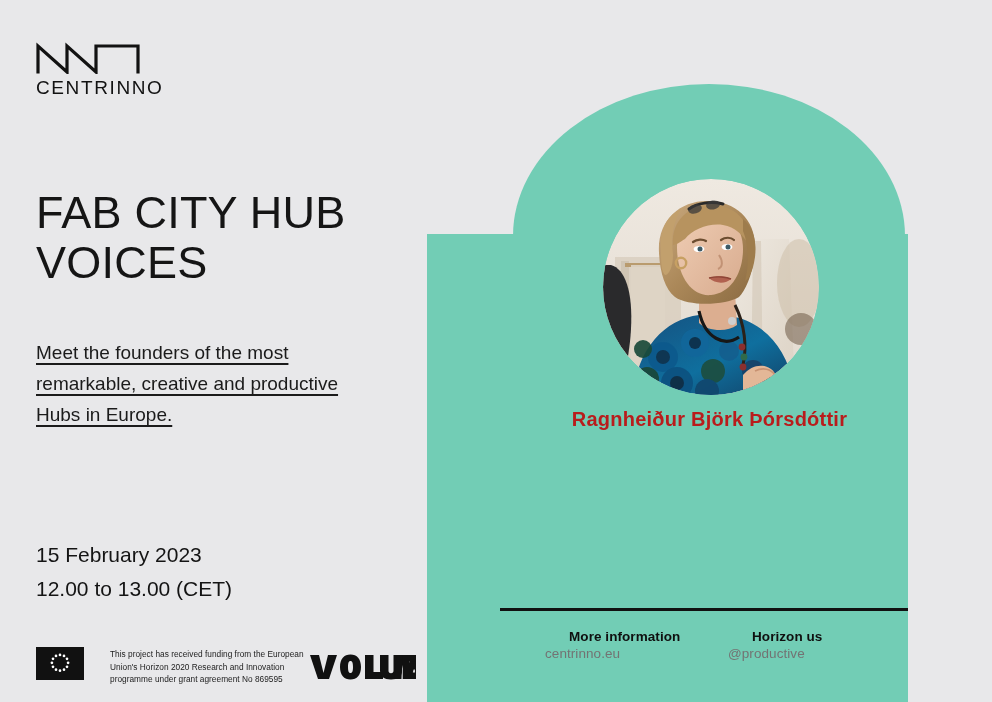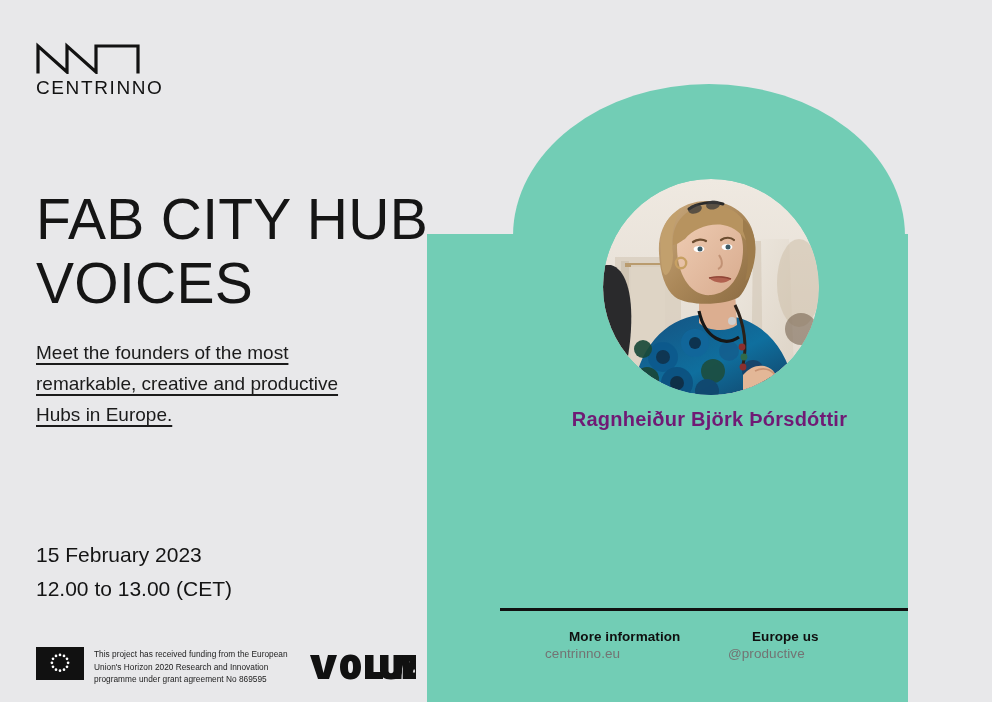--- a/index.html
+++ b/index.html
@@ -53,21 +53,21 @@
     letter-spacing:0.085em;
     font-weight:400;
     color:#121212;
     white-space:nowrap;
   }
 
   
   .headline {
     position:absolute;
     left:36px; top:182px;
-    font-size:57px;
+    font-size:45px;
     line-height:1.12;
     font-weight:300;
     letter-spacing:0.005em;
     color:#151515;
     white-space:pre-line;
   }
 
   
   .subtitle {
     position:absolute;
@@ -94,21 +94,21 @@
     color:#141414;
     white-space:pre-line;
   }
 
   
   .eu-block {
     position:absolute;
     left:36px; top:641px;
     display:flex;
     align-items:flex-start;
-    gap:10px;
+    gap:26px;
   }
   .eu-flag { width:48px; height:33px; display:block; }
   .eu-text {
     font-size:8.3px;
     line-height:1.52;
     color:#1c1c1c;
     white-space:pre-line;
     padding-top:1px;
     letter-spacing:0.002em;
   }
@@ -132,21 +132,21 @@
 
   
   .speaker-name {
     position:absolute;
     left:427px; top:402px;
     width:565px;
     text-align:center;
     font-size:20px;
     font-weight:700;
     letter-spacing:0.012em;
-    color:#701a75;
+    color:#b91c1c;
   }
 
   
   .divider {
     position:absolute;
     left:500px; top:602px;
     width:431px; height:2.5px;
     background:#111111;
   }
   .info-row {
@@ -335,18 +335,18 @@
 
   <div class="speaker-name">Ragnheiður Björk Þórsdóttir</div>
 
   <div class="divider"></div>
   <div class="info-row">
     <div class="info-col">
       <div class="info-title">More information</div>
       <div class="info-value">centrinno.eu</div>
     </div>
     <div class="info-col">
-      <div class="info-title">Europe us</div>
+      <div class="info-title">Horizon us</div>
       <div class="info-value">@productive</div>
     </div>
   </div>
 
 </div>
 
 </body></html>

